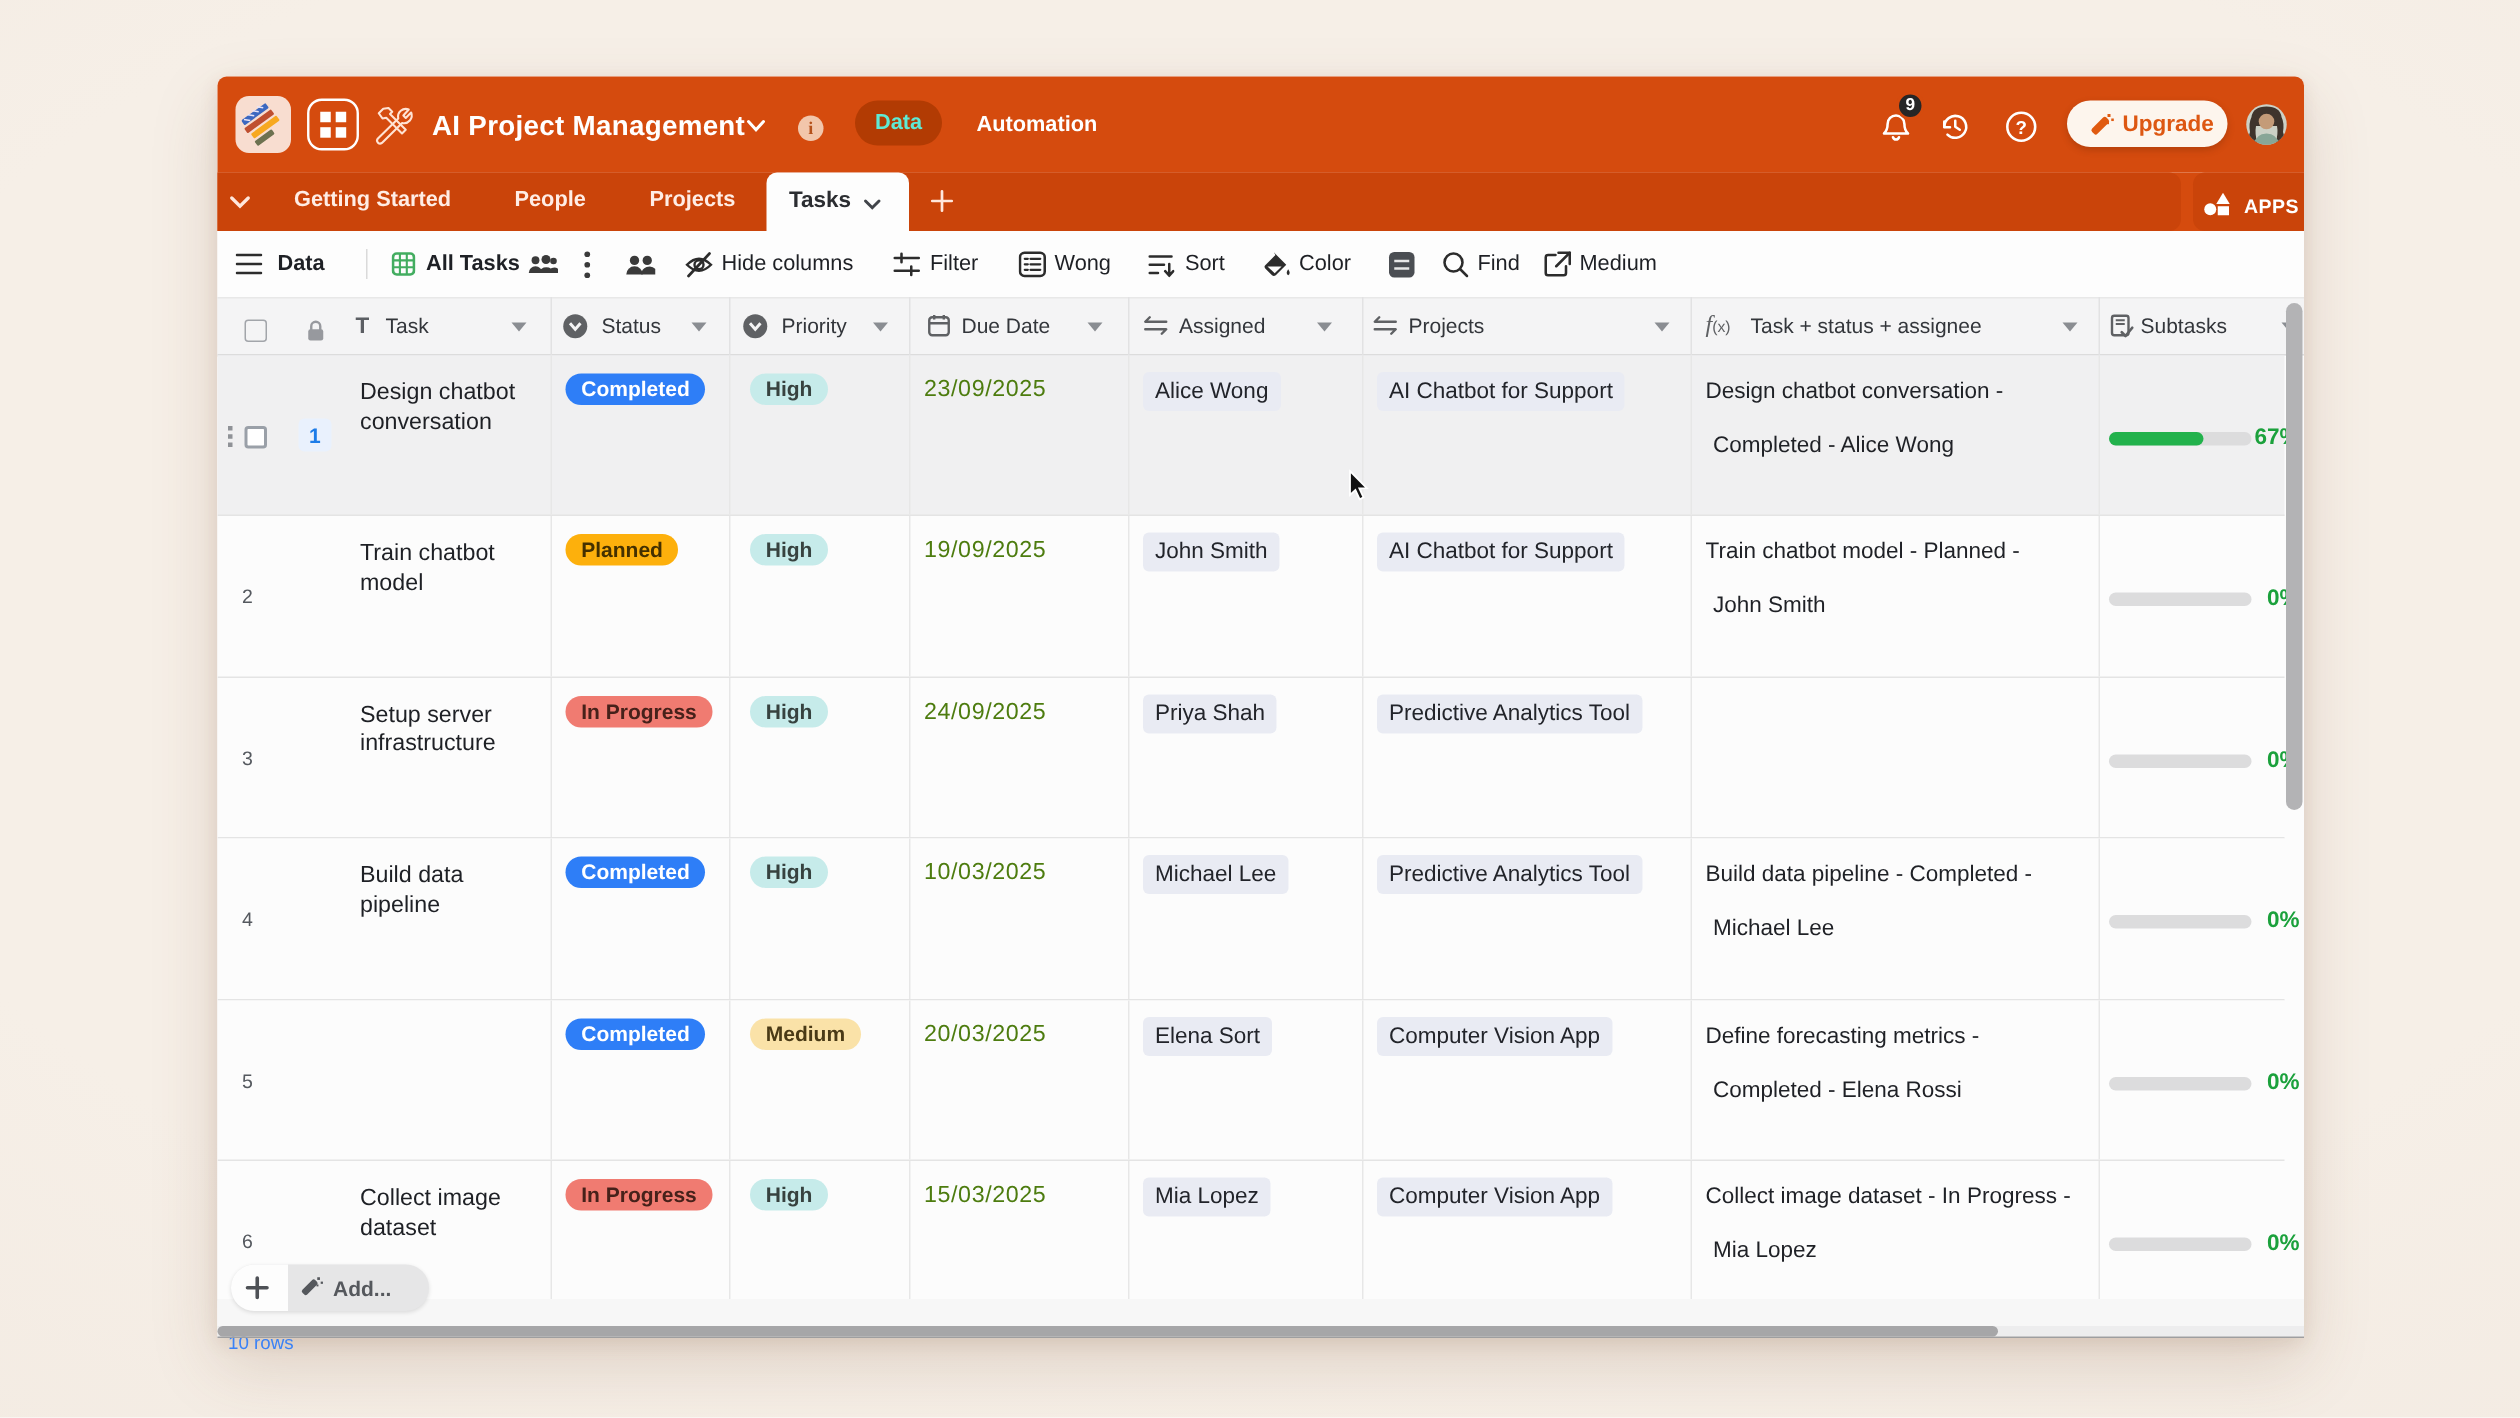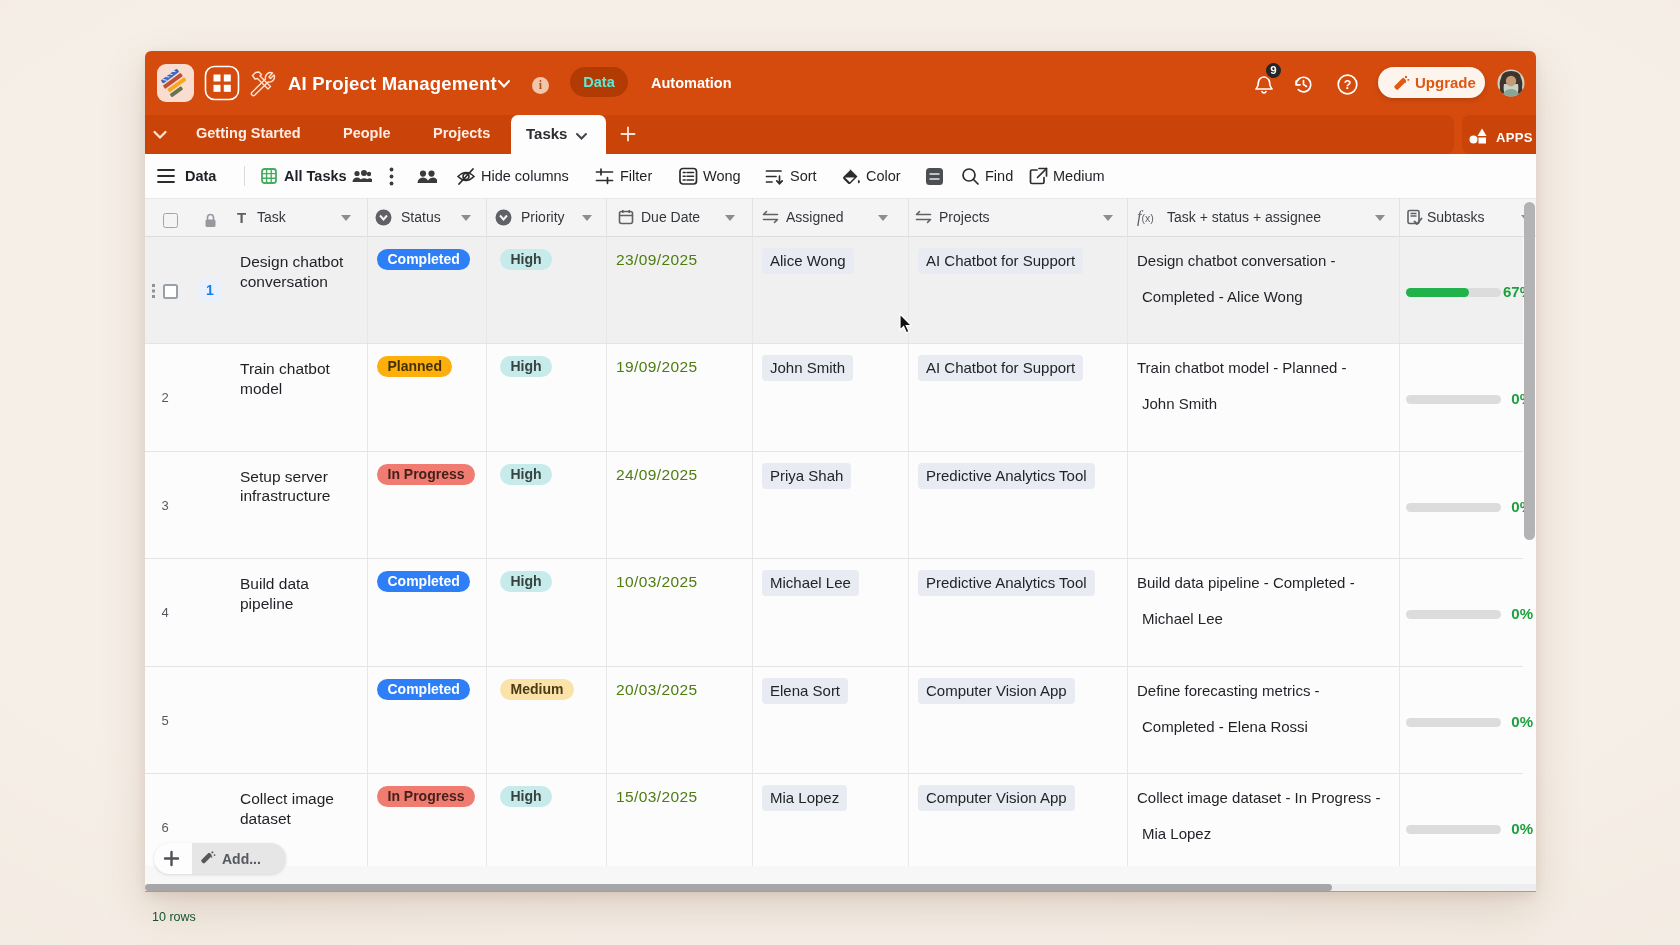--- a/index.html
+++ b/index.html
@@ -420,19 +420,19 @@
     </svg>
 <svg class="abs" style="left:200px;top:850px" width="16" height="16" viewBox="0 0 16 16">
       <g fill="#55585d">
         <rect x="4.5" y="2.5" width="4.5" height="12" rx="1.4" transform="rotate(45 7 8)"></rect>
         <rect x="11.5" y="1.5" width="1.8" height="1.8"></rect>
         <rect x="13.8" y="4.4" width="1.5" height="1.5"></rect>
         <rect x="11" y="6.3" width="1.3" height="1.3"></rect>
       </g>
     </svg>
 <div class="abs" style="left:222px;top:851px;font-weight:700;font-size:14px;color:#55585d">Add...</div>
-<div class="abs" style="left:152px;top:910px;font-size:12.5px;color:#14532d">10 rows</div>
+<div class="abs" style="left:152px;top:888px;font-size:12.5px;color:#3b82f6">10 rows</div>
 <div class="abs" style="left:145px;top:884px;width:1391px;height:7px;background:#ededee"></div>
 <div class="abs" style="left:145px;top:884px;width:1187px;height:7px;border-radius:3.5px;background:#a6a6a8"></div>
 <div class="abs" style="left:145px;top:890.5px;width:1391px;height:1.5px;background:#9e9ea0"></div>
 <svg class="abs" style="left:899px;top:313px" width="17" height="22" viewBox="0 0 17 22">
       <path d="M1 1 L1 17 L4.6 13.6 L7.4 19.8 L10 18.6 L7.2 12.6 L12.2 12.4 Z" fill="#111" stroke="#fff" stroke-width="1.2"></path>
     </svg>
 </div>
 </body></html>

